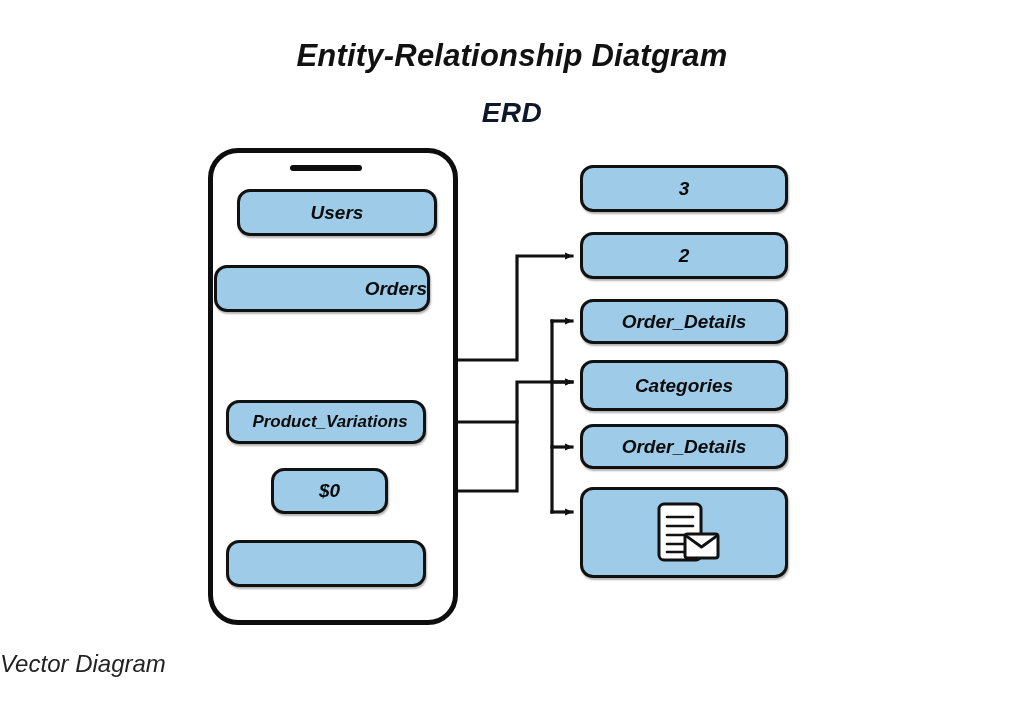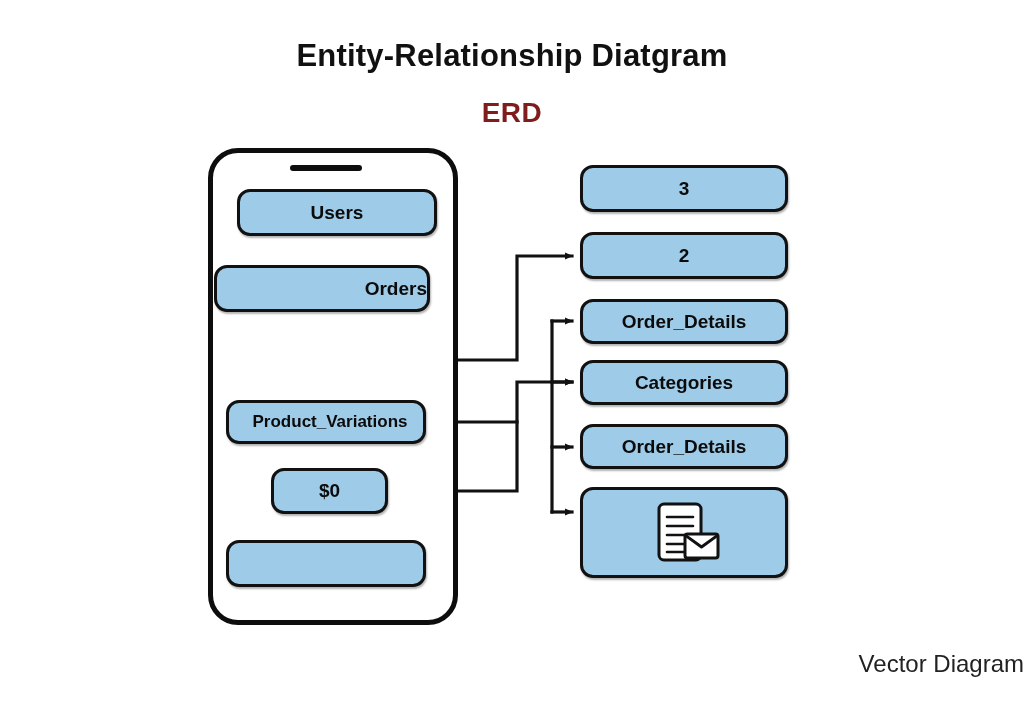--- a/index.html
+++ b/index.html
@@ -10,20 +10,21 @@
   }
   body {
     font-family: "Liberation Sans", sans-serif;
   }
   #canvas {
     position: relative;
     width: 1024px;
     height: 717px;
     background: #ffffff;
     overflow: hidden;
+    font-style: italic;
   }
 
   
   #title {
     position: absolute;
     left: 0;
     top: 38px;
     width: 1024px;
     text-align: center;
     font-size: 31px;
@@ -32,29 +33,29 @@
     letter-spacing: 0.2px;
   }
   #subtitle {
     position: absolute;
     left: 0;
     top: 97px;
     width: 1024px;
     text-align: center;
     font-size: 28px;
     font-weight: bold;
-    color: #7f1d1d;
+    color: #0f172a;
     letter-spacing: 0.5px;
   }
   #caption {
     position: absolute;
     left: 0;
     top: 650px;
     width: 1024px;
-    text-align: right;
+    text-align: left;
     font-size: 24px;
     font-weight: normal;
     color: #222222;
   }
 
   
   #phone {
     position: absolute;
     left: 208px;
     top: 148px;
@@ -161,21 +162,21 @@
 
   <div class="node" style="left:580px; top:165px; width:208px; height:47px;">
     <span>3</span>
   </div>
   <div class="node" style="left:580px; top:232px; width:208px; height:47px;">
     <span>2</span>
   </div>
   <div class="node" style="left:580px; top:299px; width:208px; height:45px;">
     <span>Order_Details</span>
   </div>
-  <div class="node" style="left:580px; top:360px; width:208px; height:45px;">
+  <div class="node" style="left:580px; top:360px; width:208px; height:51px;">
     <span>Categories</span>
   </div>
   <div class="node" style="left:580px; top:424px; width:208px; height:45px;">
     <span>Order_Details</span>
   </div>
   <div class="node" style="left:580px; top:487px; width:208px; height:91px;">
     <span>
       <svg class="doc-icon" width="74" height="64" viewBox="0 0 74 64" xmlns="http://www.w3.org/2000/svg">
         <rect x="12" y="3" width="42" height="56" rx="5" ry="5" fill="#ffffff" stroke="#111111" stroke-width="3"></rect>
         <g stroke="#111111" stroke-width="2.6" stroke-linecap="round">

